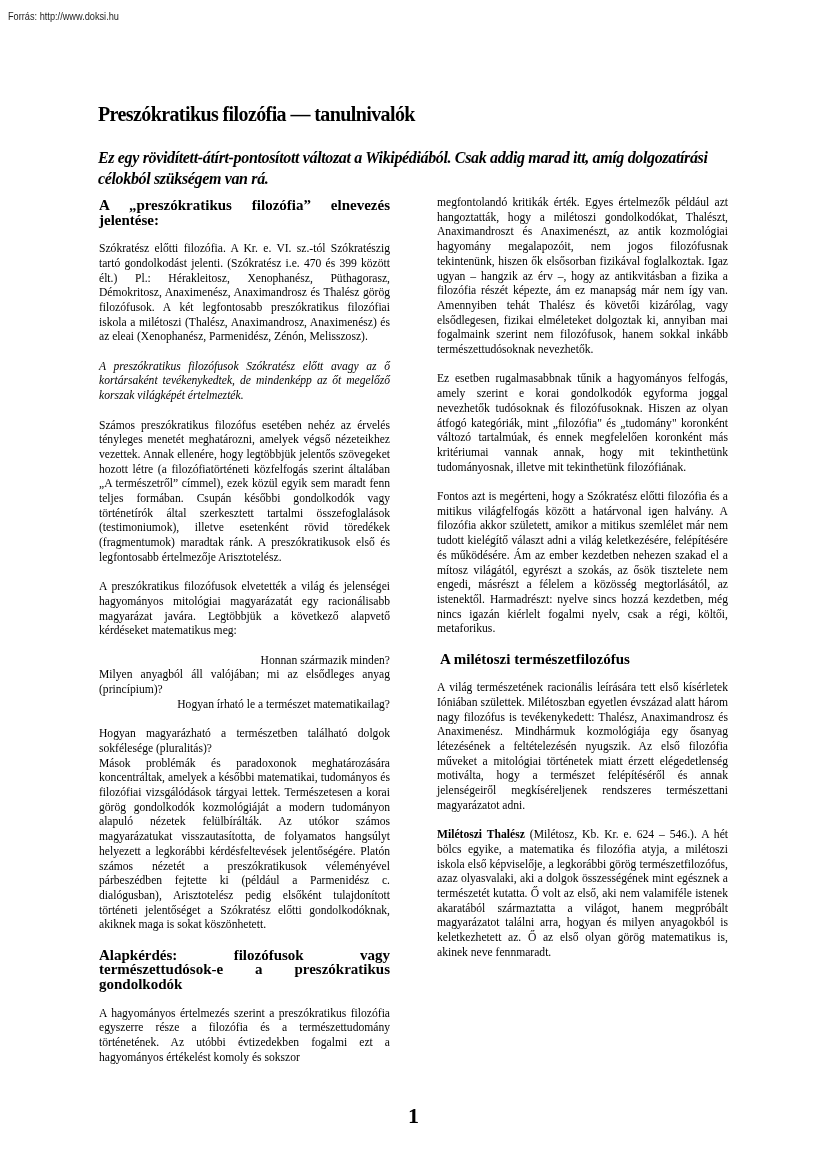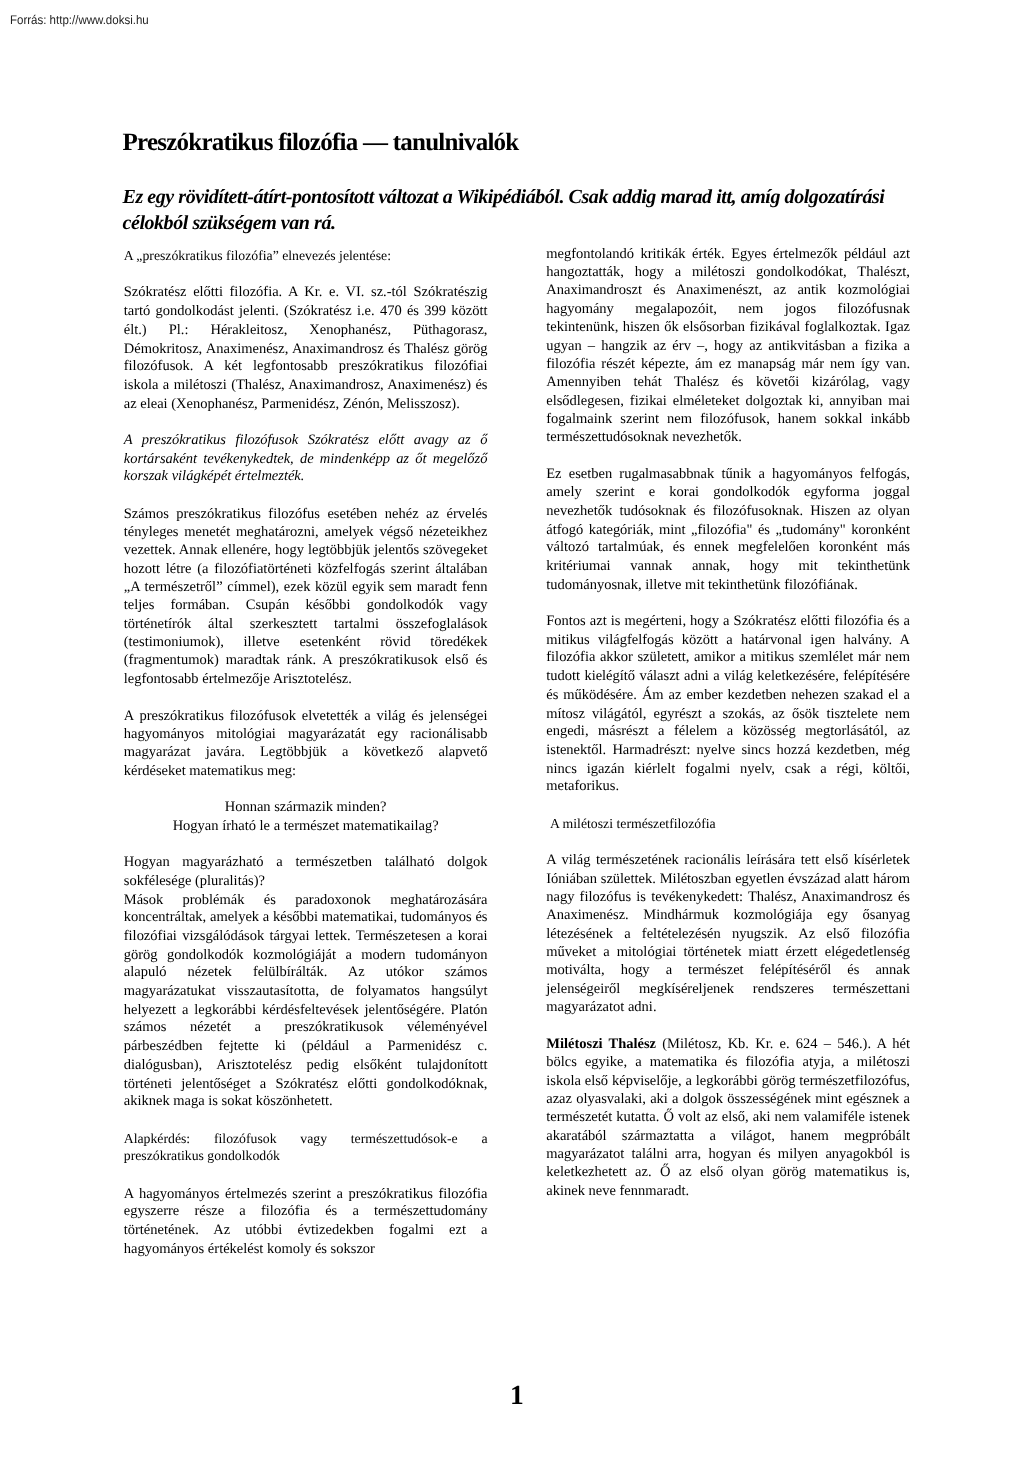--- a/index.html
+++ b/index.html
@@ -20,23 +20,23 @@
       font-size: 16px; line-height: 21px; letter-spacing: -0.35px;
     }
     .col {
       position: absolute; top: 198px; width: 291px;
       font-family: "Liberation Serif", serif; font-size: 11.6px; line-height: 14.7px;
       text-align: justify;
     }
     .col-left { left: 99px; }
     .col-right { left: 437px; top: 196px; }
     .col p { margin: 0 0 14.7px 0; }
-    .col h3 { margin: 0 0 14.7px 0; font-size: 11px; font-weight: normal; line-height: 14.7px; text-align: justify; }
+    .col h3 { margin: 0 0 14.7px 0; font-size: 15px; font-weight: bold; line-height: 14.7px; text-align: justify; }
     .col .it { font-style: italic; }
-    .col .q { text-align: center; margin: 0; }
+    .col .q { text-align: right; margin: 0; }
     .col .q.last { margin-bottom: 14.7px; }
     .col .indent-h { padding-left: 3px; }
     .page-number {
       position: absolute; left: 0; right: 0; top: 1103px; text-align: center;
       font-family: "Liberation Serif", serif; font-weight: bold; font-size: 22px;
     }
   </style>
 </head>
 <body>
 
@@ -46,30 +46,31 @@
 <h2 class="subtitle">Ez egy rövidített-átírt-pontosított változat a Wikipédiából. Csak addig marad itt, amíg dolgozatírási célokból szükségem van rá.</h2>
 
 <div class="col col-left">
   <h3>A „preszókratikus filozófia” elnevezés jelentése:</h3>
   <p>Szókratész előtti filozófia. A Kr. e. VI. sz.-tól Szókratészig tartó gondolkodást jelenti. (Szókratész i.e. 470 és 399 között élt.) Pl.: Hérakleitosz, Xenophanész, Püthagorasz, Démokritosz, Anaximenész, Anaximandrosz és Thalész görög filozófusok. A két legfontosabb preszókratikus filozófiai iskola a milétoszi (Thalész, Anaximandrosz, Anaximenész) és az eleai (Xenophanész, Parmenidész, Zénón, Melisszosz).</p>
   <p class="it">A preszókratikus filozófusok Szókratész előtt avagy az ő kortársaként tevékenykedtek, de mindenképp az őt megelőző korszak világképét értelmezték.</p>
   <p>Számos preszókratikus filozófus esetében nehéz az érvelés tényleges menetét meghatározni, amelyek végső nézeteikhez vezettek. Annak ellenére, hogy legtöbbjük jelentős szövegeket hozott létre (a filozófiatörténeti közfelfogás szerint általában „A természetről” címmel), ezek közül egyik sem maradt fenn teljes formában. Csupán későbbi gondolkodók vagy történetírók által szerkesztett tartalmi összefoglalások (testimoniumok), illetve esetenként rövid töredékek (fragmentumok) maradtak ránk. A preszókratikusok első és legfontosabb értelmezője Arisztotelész.</p>
   <p>A preszókratikus filozófusok elvetették a világ és jelenségei hagyományos mitológiai magyarázatát egy racionálisabb magyarázat javára. Legtöbbjük a következő alapvető kérdéseket matematikus meg:</p>
   <div>
     <p class="q">Honnan származik minden?</p>
+    <p class="q" style="text-align:justify">Milyen anyagból áll valójában; mi az elsődleges anyag (princípium)?</p>
     <p class="q last">Hogyan írható le a természet matematikailag?</p>
     <p class="q" style="text-align:justify">Hogyan magyarázható a természetben található dolgok sokfélesége (pluralitás)?</p>
   </div>
   <p>Mások problémák és paradoxonok meghatározására koncentráltak, amelyek a későbbi matematikai, tudományos és filozófiai vizsgálódások tárgyai lettek. Természetesen a korai görög gondolkodók kozmológiáját a modern tudományon alapuló nézetek felülbírálták. Az utókor számos magyarázatukat visszautasította, de folyamatos hangsúlyt helyezett a legkorábbi kérdésfeltevések jelentőségére. Platón számos nézetét a preszókratikusok véleményével párbeszédben fejtette ki (például a Parmenidész c. dialógusban), Arisztotelész pedig elsőként tulajdonított történeti jelentőséget a Szókratész előtti gondolkodóknak, akiknek maga is sokat köszönhetett.</p>
   <h3>Alapkérdés: filozófusok vagy természettudósok-e a preszókratikus gondolkodók</h3>
   <p>A hagyományos értelmezés szerint a preszókratikus filozófia egyszerre része a filozófia és a természettudomány történetének. Az utóbbi évtizedekben fogalmi ezt a hagyományos értékelést komoly és sokszor</p>
 </div>
 
 <div class="col col-right">
   <p>megfontolandó kritikák érték. Egyes értelmezők például azt hangoztatták, hogy a milétoszi gondolkodókat, Thalészt, Anaximandroszt és Anaximenészt, az antik kozmológiai hagyomány megalapozóit, nem jogos filozófusnak tekintenünk, hiszen ők elsősorban fizikával foglalkoztak. Igaz ugyan – hangzik az érv –, hogy az antikvitásban a fizika a filozófia részét képezte, ám ez manapság már nem így van. Amennyiben tehát Thalész és követői kizárólag, vagy elsődlegesen, fizikai elméleteket dolgoztak ki, annyiban mai fogalmaink szerint nem filozófusok, hanem sokkal inkább természettudósoknak nevezhetők.</p>
   <p>Ez esetben rugalmasabbnak tűnik a hagyományos felfogás, amely szerint e korai gondolkodók egyforma joggal nevezhetők tudósoknak és filozófusoknak. Hiszen az olyan átfogó kategóriák, mint „filozófia" és „tudomány" koronként változó tartalmúak, és ennek megfelelően koronként más kritériumai vannak annak, hogy mit tekinthetünk tudományosnak, illetve mit tekinthetünk filozófiának.</p>
   <p>Fontos azt is megérteni, hogy a Szókratész előtti filozófia és a mitikus világfelfogás között a határvonal igen halvány. A filozófia akkor született, amikor a mitikus szemlélet már nem tudott kielégítő választ adni a világ keletkezésére, felépítésére és működésére. Ám az ember kezdetben nehezen szakad el a mítosz világától, egyrészt a szokás, az ősök tisztelete nem engedi, másrészt a félelem a közösség megtorlásától, az istenektől. Harmadrészt: nyelve sincs hozzá kezdetben, még nincs igazán kiérlelt fogalmi nyelv, csak a régi, költői, metaforikus.</p>
-  <h3 class="indent-h">A milétoszi természetfilozófia</h3>
+  <h3 class="indent-h">A milétoszi természetfilozófus</h3>
   <p>A világ természetének racionális leírására tett első kísérletek Ióniában születtek. Milétoszban egyetlen évszázad alatt három nagy filozófus is tevékenykedett: Thalész, Anaximandrosz és Anaximenész. Mindhármuk kozmológiája egy ősanyag létezésének a feltételezésén nyugszik. Az első filozófia műveket a mitológiai történetek miatt érzett elégedetlenség motiválta, hogy a természet felépítéséről és annak jelenségeiről megkíséreljenek rendszeres természettani magyarázatot adni.</p>
   <p><b>Milétoszi Thalész</b><span> (Milétosz, Kb. Kr. e. 624 – 546.). A hét bölcs egyike, a matematika és filozófia atyja, a milétoszi iskola első képviselője, a legkorábbi görög természetfilozófus, azaz olyasvalaki, aki a dolgok összességének mint egésznek a természetét kutatta. Ő volt az első, aki nem valamiféle istenek akaratából származtatta a világot, hanem megpróbált magyarázatot találni arra, hogyan és milyen anyagokból is keletkezhetett az. Ő az első olyan görög matematikus is, akinek neve fennmaradt.</span></p>
 </div>
 
 <div class="page-number">1</div>
 
 </body></html>

